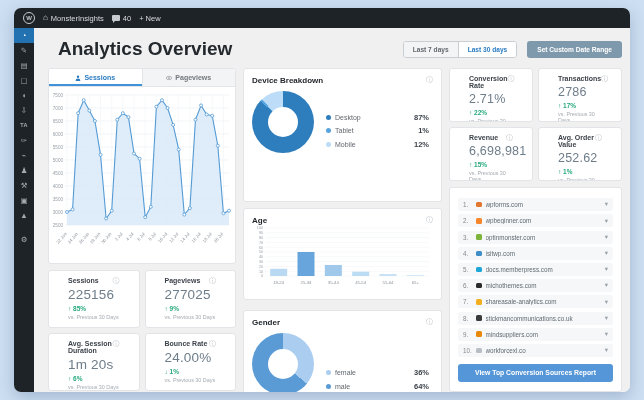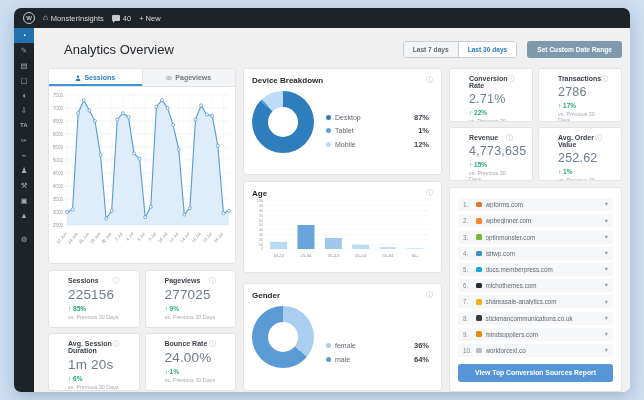--- a/index.html
+++ b/index.html
@@ -14,21 +14,21 @@
   .bubble::after{content:"";position:absolute;left:1.5px;bottom:-2.4px;border:1.6px solid transparent;border-top-color:#c7cbcf;border-left-color:#c7cbcf}
   
   .sidebar{position:absolute;left:0;top:20px;bottom:0;width:20px;background:#1d2327;display:flex;flex-direction:column}
   .sb-item{height:15px;display:flex;align-items:center;justify-content:center;color:#a7aaad;font-size:7.5px;line-height:1}
   .sb-item.active{background:#2271b1;color:#fff}
   .sb-item.gap{margin-top:9px}
   .sb-ta{font-size:5.5px;font-weight:bold;letter-spacing:.3px}
   
   .main{position:absolute;left:20px;top:20px;right:0;bottom:0;background:#f0f0f1;padding:8px 8px 0 14px;box-sizing:border-box;overflow:hidden}
   .header{display:flex;align-items:center;height:26px;margin-bottom:6px}
-  .header h1{font-size:13px;margin:16px;color:#23282d;font-weight:normal}
+  .header h1{font-size:19px;margin:10px;color:#23282d;font-weight:bold}
   .controls{margin-left:auto;display:flex;gap:10px;align-items:center}
   .range-group{display:flex;border:1px solid #c9ced3;border-radius:3px;overflow:hidden;background:#fff}
   .range-btn{padding:4px 9px;font-size:6.6px;font-weight:bold;color:#646970;background:#f3f4f5;border-right:1px solid #c9ced3;cursor:pointer}
   .range-btn:last-child{border-right:none}
   .range-btn.active{background:#fff;color:#2b7cc0}
   .custom-btn{background:#7e99ab;color:#fff;font-size:6.6px;font-weight:bold;padding:5px 10px;border-radius:3px;cursor:pointer}
   .grid{display:grid;grid-template-columns:188px 199px 173px;gap:7px}
   .col{display:flex;flex-direction:column;gap:6px}
   .card{background:#fff;border:1px solid #e2e4e7;border-radius:3px;box-sizing:border-box}
   
@@ -46,21 +46,21 @@
   .m-title{font-size:7px;font-weight:bold;color:#3c434a}
   .info{font-size:7px;color:#bcc1c6;line-height:1;cursor:pointer}
   .m-value{font-size:13.5px;color:#6e7d8a;margin-top:3px;letter-spacing:.2px;white-space:nowrap}
   .metric.small .m-value{font-size:12.5px}
   .m-change{font-size:6.5px;color:#27a97c;font-weight:bold;margin-top:3px}
   .m-period{font-size:5.4px;color:#a4abb2;margin-top:1.5px}
   
   .panel{padding:7px 8px}
   .p-head{display:flex;justify-content:space-between;align-items:flex-start}
   .p-title{font-size:8px;font-weight:bold;color:#23282d}
-  .panel-device{height:107px}
+  .panel-device{height:134px}
   .panel-age{height:92px}
   .panel-gender{height:108px;margin-top:4px}
   .donut-body{display:flex;align-items:flex-end;gap:12px;margin-top:6px}
   .donut{width:62px;height:62px;border-radius:50%;position:relative;flex:none}
   .donut::after{content:"";position:absolute;inset:16px;background:#fff;border-radius:50%}
   .legend{flex:1;padding-right:4px}
   .leg-row{display:flex;align-items:center;gap:4px;font-size:7px;color:#62686e;margin:4.5px 0}
   .leg-dot{width:5px;height:5px;border-radius:50%;flex:none}
   .leg-val{margin-left:auto;font-weight:bold;color:#3c434a;font-size:7.5px}
   
@@ -417,21 +417,21 @@
     <div class="m-value">2786</div>
     <div class="m-change">↑ 17%</div>
     <div class="m-period">vs. Previous 30 Days</div>
   </div>
 
   <div class="card metric small">
     <div class="m-head">
       <span class="m-title">Revenue</span>
       <span class="info">ⓘ</span>
     </div>
-    <div class="m-value">4,773,635</div>
+    <div class="m-value">6,698,981</div>
     <div class="m-change">↑ 15%</div>
     <div class="m-period">vs. Previous 30 Days</div>
   </div>
 
   <div class="card metric small">
     <div class="m-head">
       <span class="m-title">Avg. Order Value</span>
       <span class="info">ⓘ</span>
     </div>
     <div class="m-value">252.62</div>

